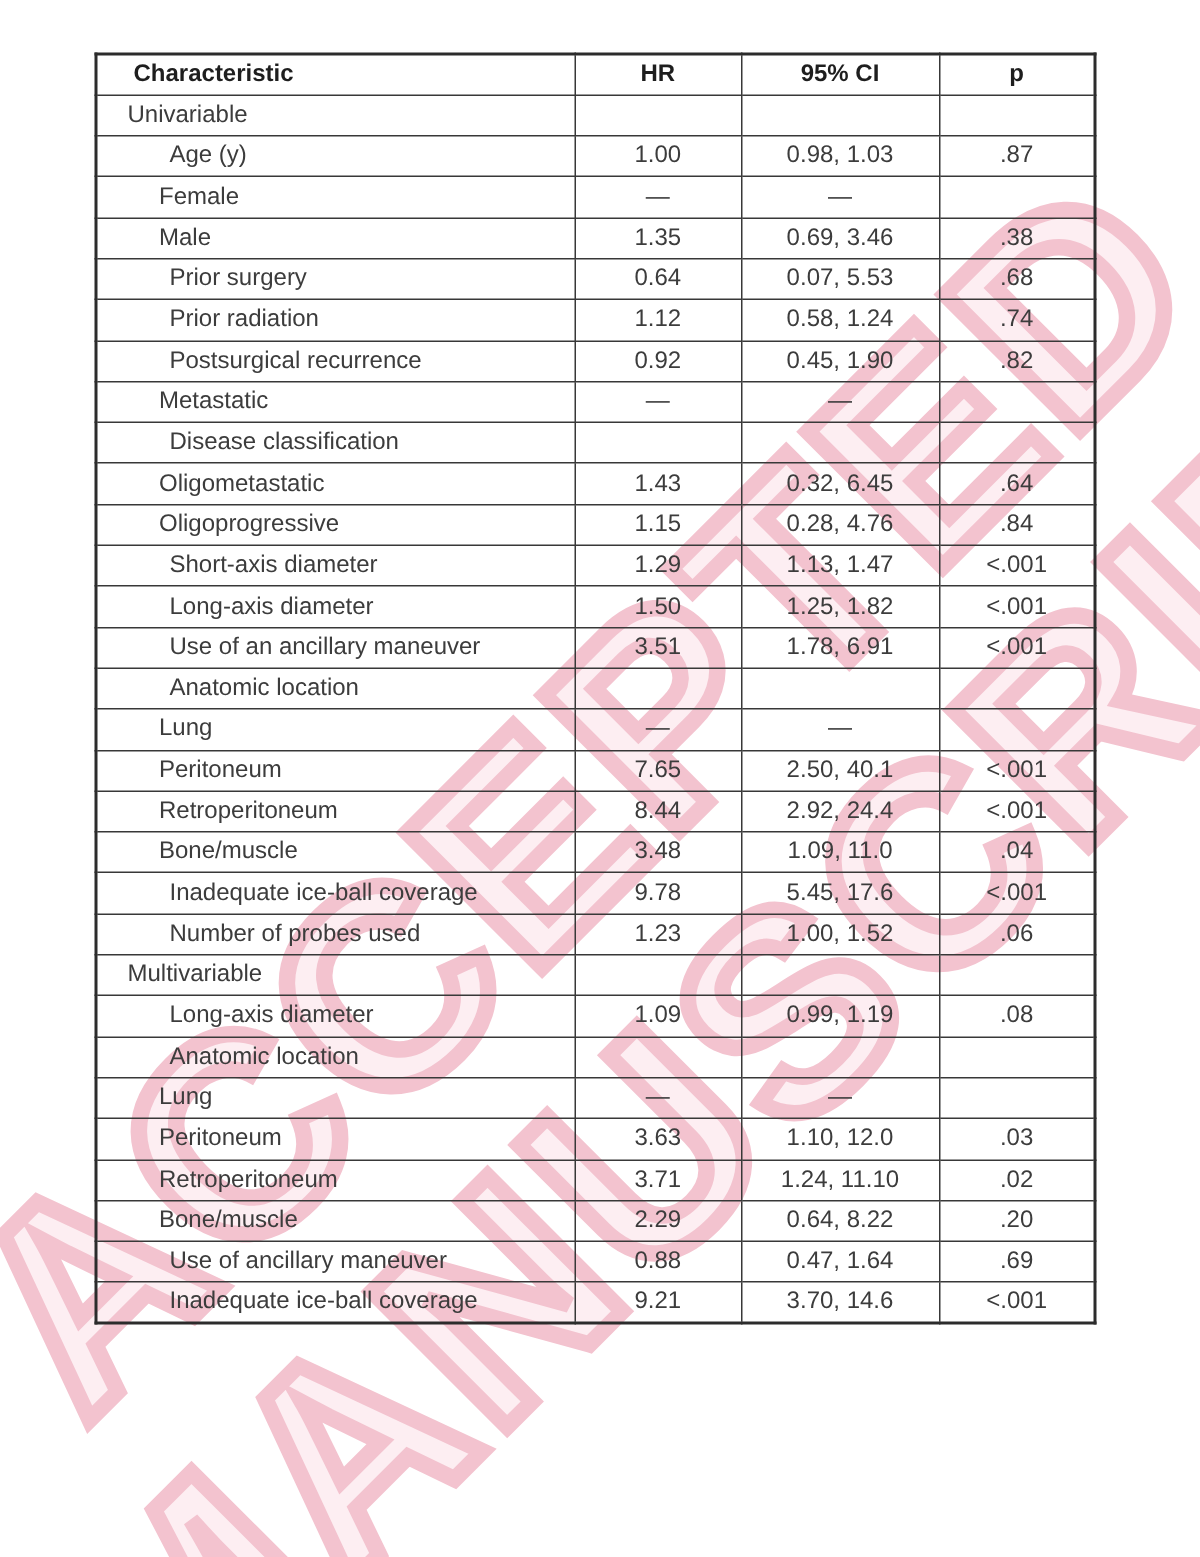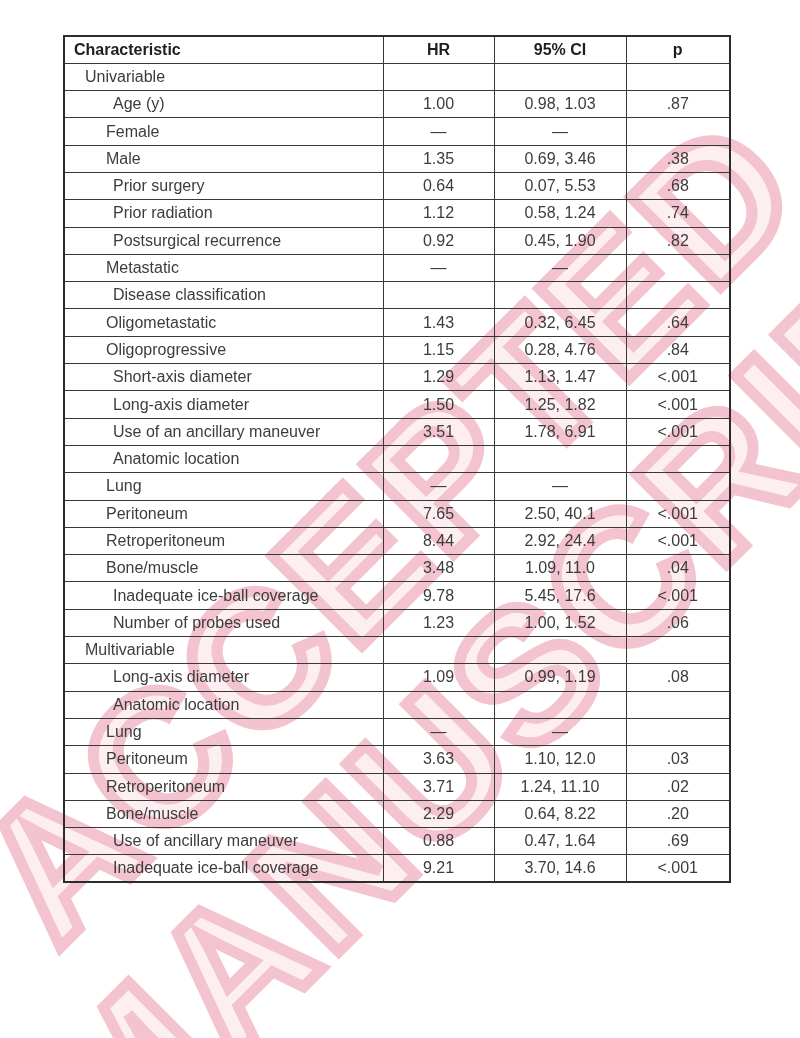--- a/index.html
+++ b/index.html
@@ -59,21 +59,21 @@
     font-size: 16px;
     color: #3c3c3c;
     vertical-align: middle;
     overflow: hidden;
     white-space: nowrap;
   }
   table.stat th {
     font-weight: bold;
     color: #1e1e1e;
   }
-  th.col-char { text-align: left; padding-left: 9px; }
+  th.col-char { text-align: left; padding-left: 24px; }
   td.cell-label { text-align: left; }
   td.cell-num, th.col-num { text-align: center; }
 
   .indent-0 { padding-left: 20px; }
   .indent-1 { padding-left: 48px; }
   .indent-2 { padding-left: 41px; margin-top: 34px; }
 </style>
 </head>
 <body>
 

